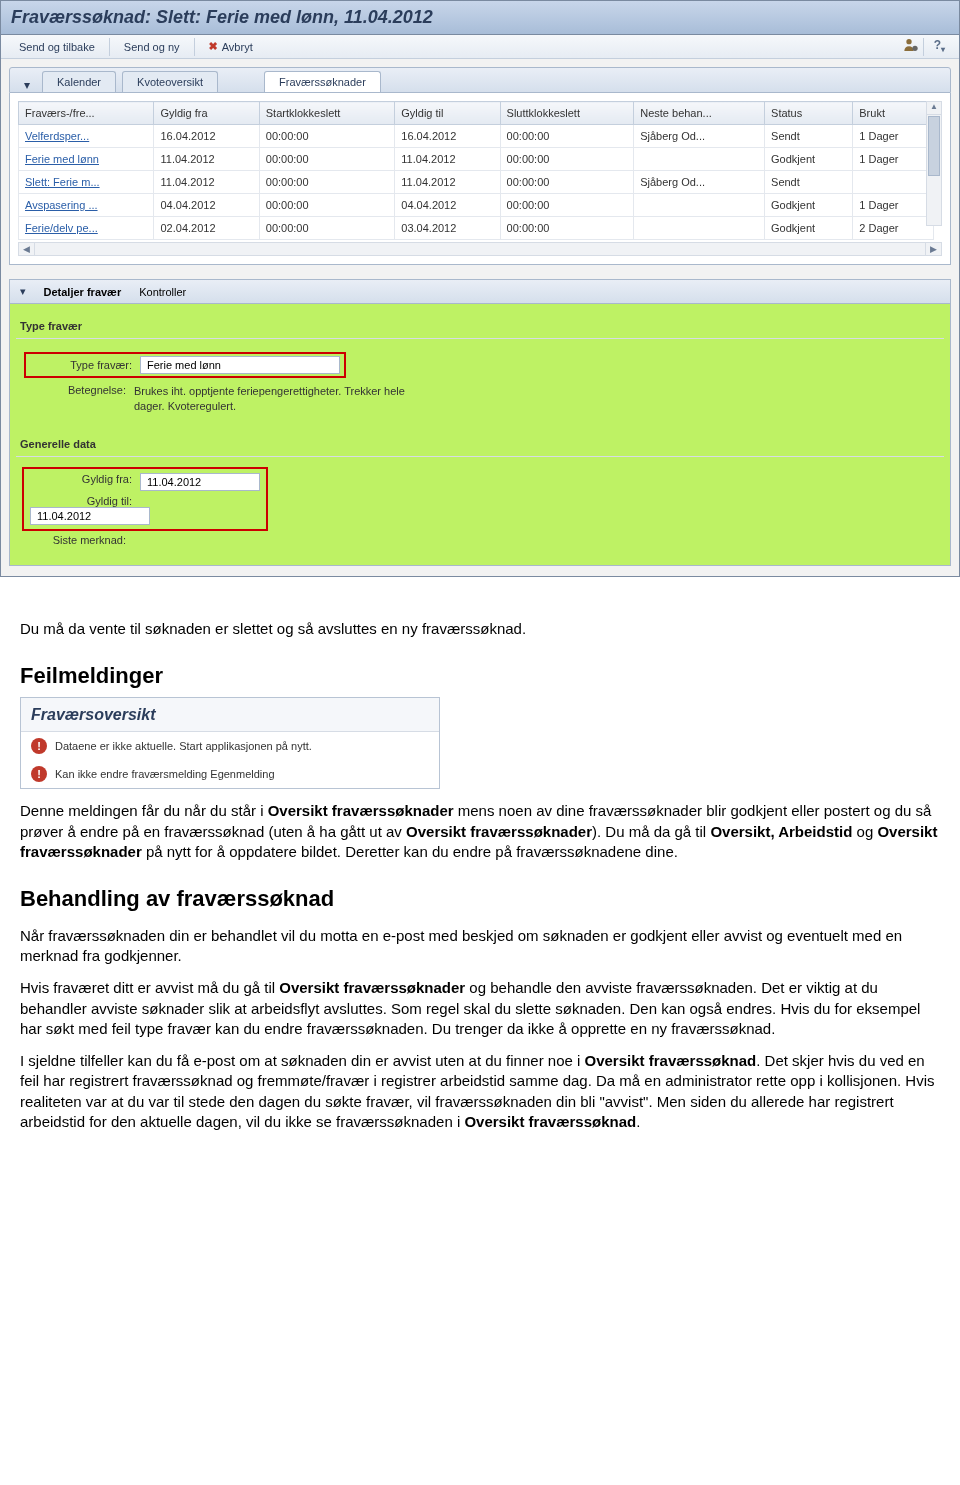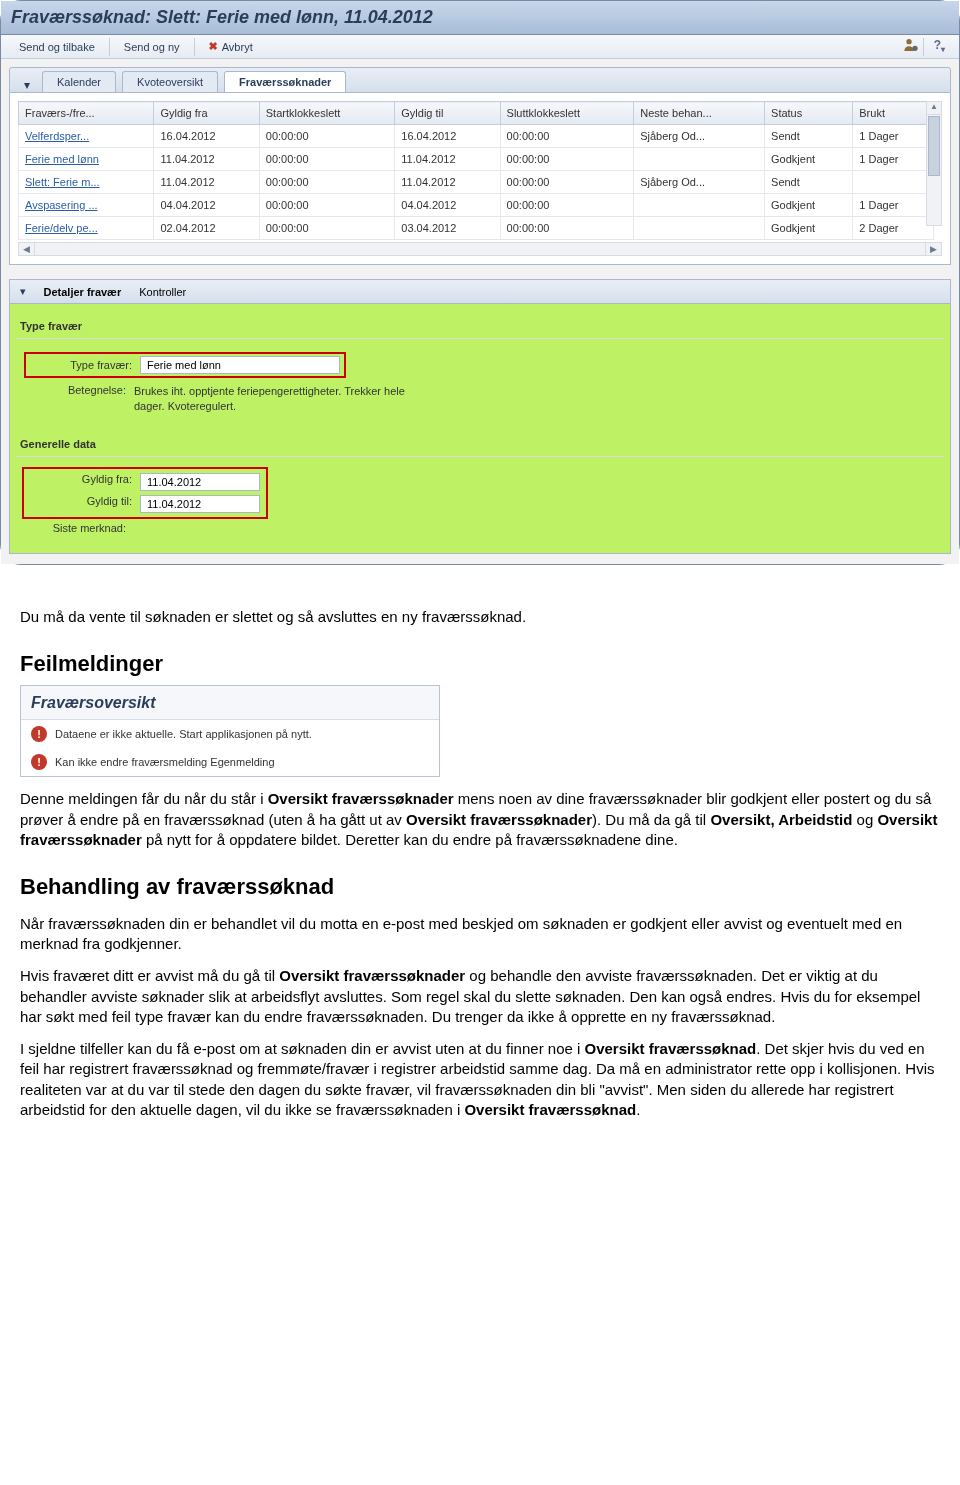--- a/index.html
+++ b/index.html
@@ -7,21 +7,21 @@
   .app-window { border: 1px solid #7a8aa0; background: #fff; margin-bottom: 20px; }
   .title-bar { background: linear-gradient(#c8d6ea,#a8bdd8); padding: 6px 10px; font-size: 18px; font-weight: bold; font-style: italic; color: #2b3d5b; border-bottom: 1px solid #7a8aa0; }
   .toolbar { background: linear-gradient(#f6f8fb,#e6ecf3); border-bottom: 1px solid #c4cfdd; padding: 0 8px; display: flex; align-items: center; height: 24px; }
   .tool-btn { padding: 4px 10px; font-size: 11px; color: #2b3d5b; cursor: pointer; display: flex; align-items: center; gap: 4px; }
   .tool-sep { width: 1px; height: 18px; background: #c4cfdd; margin: 0 4px; }
   .tool-spacer { flex: 1; }
   .cancel-x { color: #c0392b; font-weight: bold; }
   .content-outer { background: #f2f2f2; padding: 4px 4px 10px 4px; }
   .tabstrip { background: linear-gradient(#e9eef6,#d5dfec); border: 1px solid #a9b8cc; border-radius: 3px 3px 0 0; margin: 4px 4px 0 4px; display: flex; align-items: flex-end; height: 26px; padding: 0 8px; gap: 6px; }
   .tab { padding: 4px 14px; font-size: 11px; color: #2b3d5b; background: #e3eaf3; border: 1px solid #a9b8cc; border-bottom: none; border-radius: 3px 3px 0 0; cursor: pointer; }
-  .tab.active { background: #fff; font-weight: bold; }
+  .tab.active { background: #fff; font-weight: normal; margin-left: 40px; }
   .tab-chevron { width: 18px; text-align: center; color: #2b3d5b; cursor: pointer; }
   .panel { margin: 0 4px; border: 1px solid #a9b8cc; border-top: none; background: #fff; padding: 8px; }
   .grid-wrap { position: relative; }
   table.grid { width: 100%; border-collapse: collapse; font-size: 11px; }
   table.grid th { background: linear-gradient(#f5f7fa,#e4eaf2); border: 1px solid #c4cfdd; padding: 5px 6px; text-align: left; font-weight: normal; color: #333; }
   table.grid td { border: 1px solid #e4e8ee; padding: 5px 6px; color: #333; }
   table.grid td.link { color: #2a5ea8; text-decoration: underline; cursor: pointer; }
   .grid-vscroll { position: absolute; right: 0; top: 0; bottom: 14px; width: 16px; background: #f0f2f5; border: 1px solid #d6dce5; }
   .grid-vscroll .thumb { position: absolute; left: 1px; right: 1px; top: 14px; height: 60px; background: #c8d2df; border: 1px solid #a9b8cc; }
   .grid-hscroll { height: 14px; background: #f0f2f5; border: 1px solid #d6dce5; margin-top: 2px; position: relative; }
@@ -45,21 +45,21 @@
   .doc-body h2 { font-size: 22px; font-weight: bold; margin: 22px 0 6px 0; }
   .feil-box { border: 1px solid #b8c4d4; width: 420px; background: #fff; margin-top: 4px; }
   .feil-title { font-size: 16px; font-weight: bold; font-style: italic; padding: 6px 10px; color: #2b3d5b; background: #f5f7fa; border-bottom: 1px solid #d6dce5; }
   .feil-msg { display: flex; align-items: center; gap: 8px; padding: 6px 10px; font-size: 11px; color: #333; }
   .err-icon { width: 16px; height: 16px; border-radius: 50%; background: #c0392b; color: #fff; display: flex; align-items: center; justify-content: center; font-weight: bold; font-size: 11px; }
   .person-icon svg { width: 16px; height: 16px; }
 </style>
 </head>
 <body>
 
-<div class="app-window" style="position:relative;border-radius:21px;">
+<div class="app-window" style="position:relative;">
   <div class="title-bar">Fraværssøknad: Slett: Ferie med lønn, 11.04.2012</div>
 
   <div class="toolbar">
     <div class="tool-btn">
         <span>Send og tilbake</span>
       </div>
     <div class="tool-sep"></div>
     <div class="tool-btn">
         <span>Send og ny</span>
       </div>
@@ -186,21 +186,21 @@
         <span class="value betegn">Brukes iht. opptjente feriepengerettigheter. Trekker hele dager. Kvoteregulert.</span>
       </div>
 
       <div class="group-title" style="margin-top:14px;">Generelle data</div>
       <div style="display:inline-block;">
         <span class="hl-red" style="display:block;margin-left:6px;">
           <div class="form-row" style="padding:2px 4px;">
             <span class="label">Gyldig fra:</span>
             <span class="input-box" style="width:120px;">11.04.2012</span>
           </div>
-          <div class="form-row" style="padding:2px 4px;">
+          <div class="form-row" style="padding:2px 4px;flex-direction:column;">
             <span class="label">Gyldig til:</span>
             <span class="input-box" style="width:120px;">11.04.2012</span>
           </div>
         </span>
       </div>
       <div class="form-row">
         <span class="label">Siste merknad:</span>
         <span class="value"></span>
       </div>
     </div>

